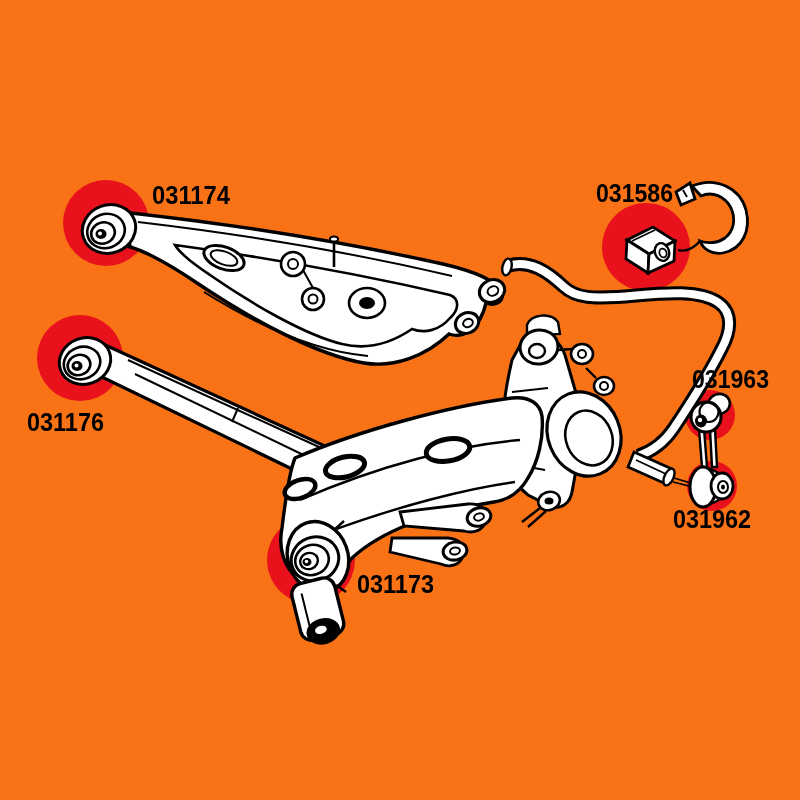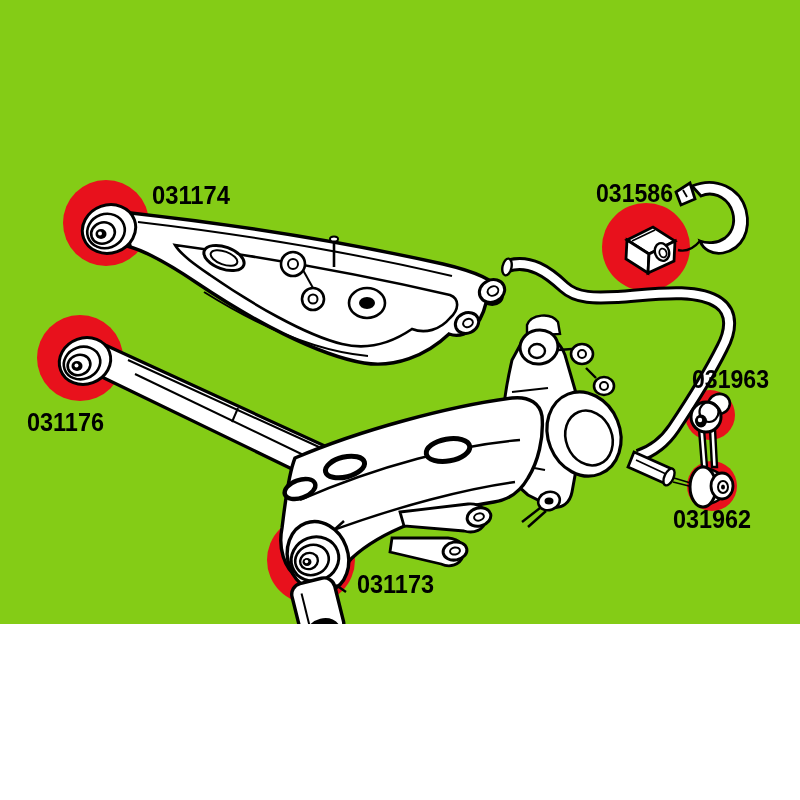--- a/index.html
+++ b/index.html
@@ -1,16 +1,16 @@
 <!DOCTYPE html>
 <html><head>
 <meta charset="utf-8">
 <style>
   html,body{margin:0;padding:0;background:#ffffff;}
-  .stage{position:relative;width:800px;height:624px;background:#84cc16;overflow:hidden;
+  .stage{position:relative;width:800px;height:800px;background:#f97316;overflow:hidden;
          font-family:"Liberation Sans",sans-serif;}
   svg{display:block;}
   text.part-label{font-family:"Liberation Sans",sans-serif;font-weight:bold;font-size:26px;fill:#000000;}
 </style>
 </head>
 <body>
 
 <div class="stage">
 <svg width="800" height="800" viewBox="0 0 800 800">
 

